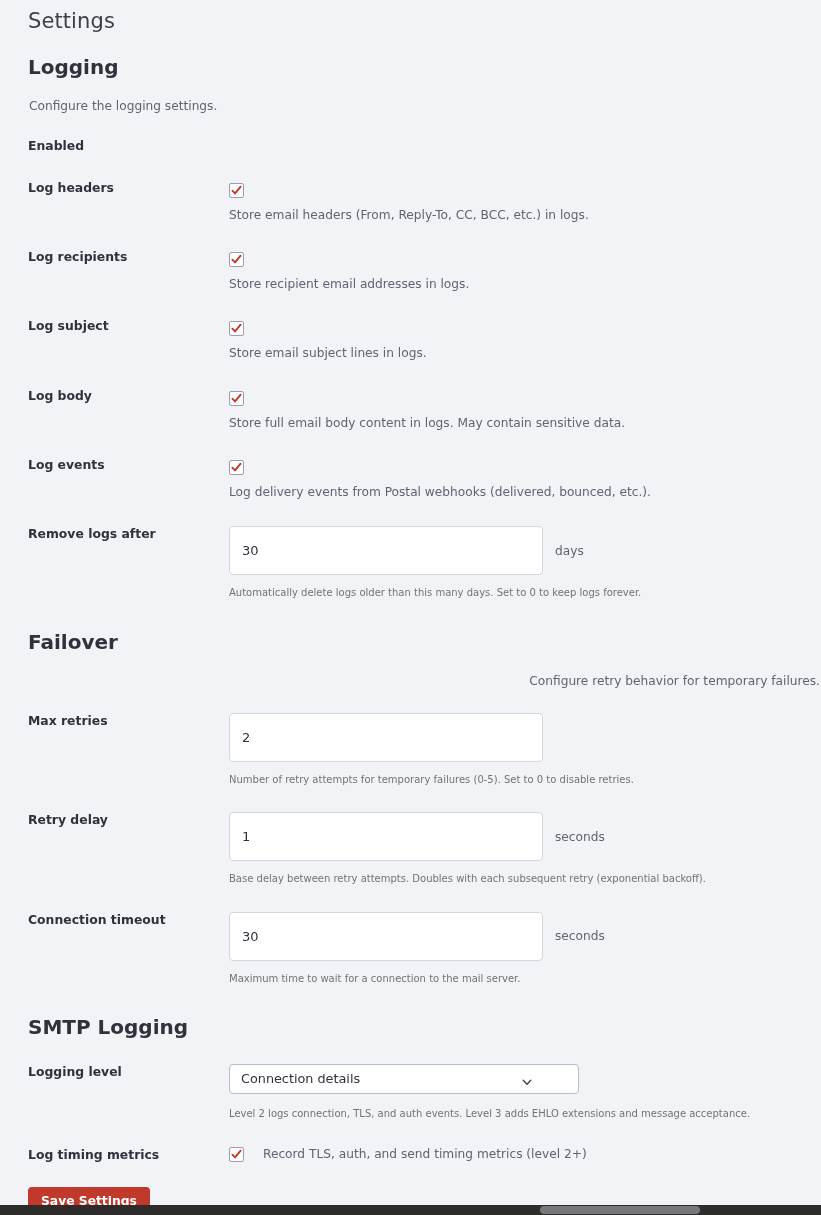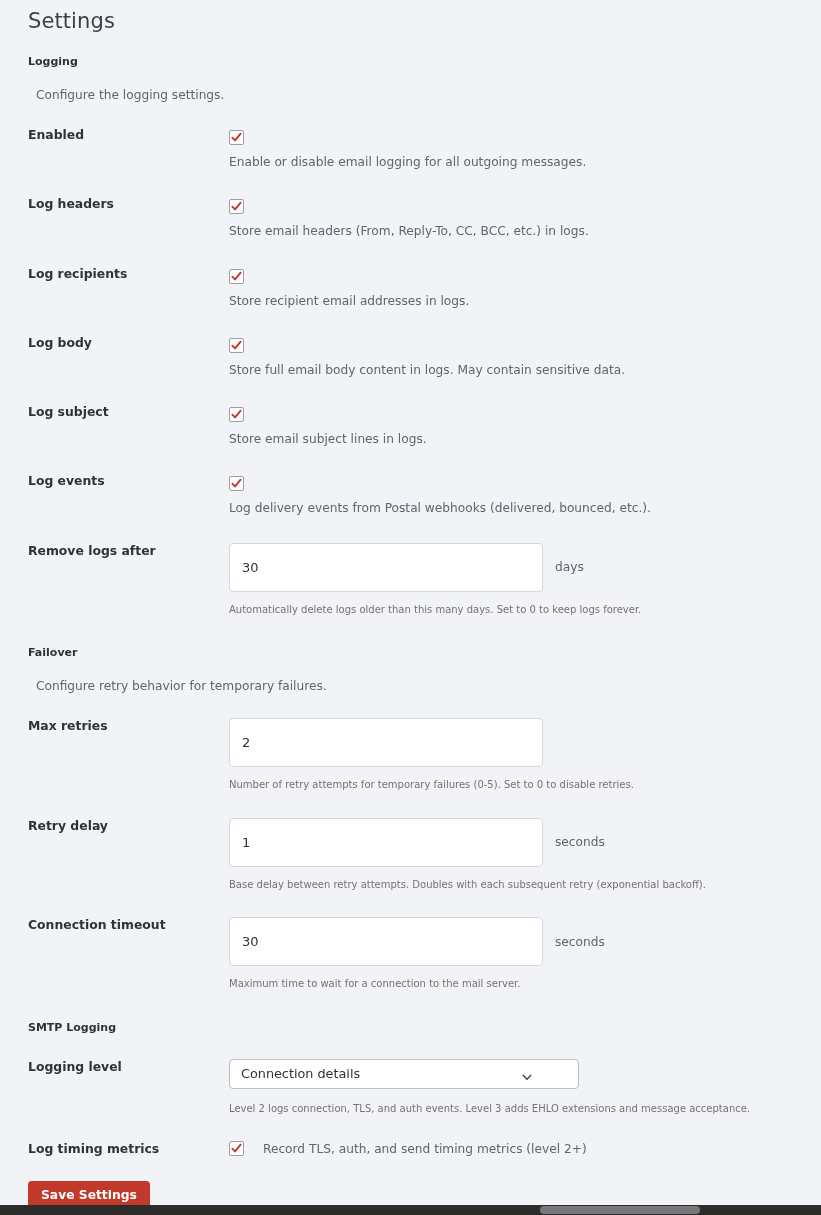--- a/index.html
+++ b/index.html
@@ -34,31 +34,31 @@
     margin: 0;
     padding: 9px 0 0 28px;
     letter-spacing: 0.1px;
   }
 
   .section {
     padding: 0 0 0 0;
   }
 
   .section-title {
-    font-size: 11px;
+    font-size: 20px;
     font-weight: bold;
     color: #2e323b;
     margin: 0;
     padding-left: 28px;
   }
 
   .section-desc {
     font-size: 12.2px;
     color: #5d6570;
-    margin: 8px;
+    margin: 1px;
     padding-left: 28px;
   }
 
   
   .row {
     display: flex;
     align-items: flex-start;
     padding-left: 28px;
   }
   .row-label {
@@ -212,68 +212,65 @@
 <div class="page">
 
   <h1 class="page-title">Settings</h1>
 
   <div id="sections-root">
       <div class="section" style="margin-top: 22px;">
         <h2 class="section-title">Logging</h2>
         <p class="section-desc" style="margin-top: 20px;">Configure the logging settings.</p>
         <div class="row" style="margin-top: 25px;">
           <div class="row-label">Enabled</div>
-          <div class="row-control"><span class="cb"><svg viewBox="0 0 12 12" xmlns="http://www.w3.org/2000/svg">
-                <path d="M1.5 6.2 L4.4 9.2 L10.5 1.8" fill="none" stroke="#c0392b" stroke-width="2.1" stroke-linecap="round" stroke-linejoin="round"></path>
-              </svg></span><div class="cb-desc">Enable or disable email logging for all outgoing messages.</div></div>
         </div>
         <div class="row" style="margin-top: 26px;">
           <div class="row-label">Log headers</div>
           <div class="row-control"><span class="cb"><svg viewBox="0 0 12 12" xmlns="http://www.w3.org/2000/svg">
                 <path d="M1.5 6.2 L4.4 9.2 L10.5 1.8" fill="none" stroke="#c0392b" stroke-width="2.1" stroke-linecap="round" stroke-linejoin="round"></path>
               </svg></span><div class="cb-desc">Store email headers (From, Reply-To, CC, BCC, etc.) in logs.</div></div>
         </div>
         <div class="row" style="margin-top: 26px;">
           <div class="row-label">Log recipients</div>
           <div class="row-control"><span class="cb"><svg viewBox="0 0 12 12" xmlns="http://www.w3.org/2000/svg">
                 <path d="M1.5 6.2 L4.4 9.2 L10.5 1.8" fill="none" stroke="#c0392b" stroke-width="2.1" stroke-linecap="round" stroke-linejoin="round"></path>
               </svg></span><div class="cb-desc">Store recipient email addresses in logs.</div></div>
         </div>
         <div class="row" style="margin-top: 26px;">
+          <div class="row-label">Log subject</div>
+          <div class="row-control"><span class="cb"><svg viewBox="0 0 12 12" xmlns="http://www.w3.org/2000/svg">
+                <path d="M1.5 6.2 L4.4 9.2 L10.5 1.8" fill="none" stroke="#c0392b" stroke-width="2.1" stroke-linecap="round" stroke-linejoin="round"></path>
+              </svg></span><div class="cb-desc">Store email subject lines in logs.</div></div>
+        </div>
+        <div class="row" style="margin-top: 26px;">
           <div class="row-label">Log body</div>
           <div class="row-control"><span class="cb"><svg viewBox="0 0 12 12" xmlns="http://www.w3.org/2000/svg">
                 <path d="M1.5 6.2 L4.4 9.2 L10.5 1.8" fill="none" stroke="#c0392b" stroke-width="2.1" stroke-linecap="round" stroke-linejoin="round"></path>
               </svg></span><div class="cb-desc">Store full email body content in logs. May contain sensitive data.</div></div>
-        </div>
-        <div class="row" style="margin-top: 26px;">
-          <div class="row-label">Log subject</div>
-          <div class="row-control"><span class="cb"><svg viewBox="0 0 12 12" xmlns="http://www.w3.org/2000/svg">
-                <path d="M1.5 6.2 L4.4 9.2 L10.5 1.8" fill="none" stroke="#c0392b" stroke-width="2.1" stroke-linecap="round" stroke-linejoin="round"></path>
-              </svg></span><div class="cb-desc">Store email subject lines in logs.</div></div>
         </div>
         <div class="row" style="margin-top: 26px;">
           <div class="row-label">Log events</div>
           <div class="row-control"><span class="cb"><svg viewBox="0 0 12 12" xmlns="http://www.w3.org/2000/svg">
                 <path d="M1.5 6.2 L4.4 9.2 L10.5 1.8" fill="none" stroke="#c0392b" stroke-width="2.1" stroke-linecap="round" stroke-linejoin="round"></path>
               </svg></span><div class="cb-desc">Log delivery events from Postal webhooks (delivered, bounced, etc.).</div></div>
         </div>
         <div class="row" style="margin-top: 26px;">
           <div class="row-label">Remove logs after</div>
           <div class="row-control">
             <div class="field-line">
               <input class="text-input" type="text" value="30" style="">
               <span class="unit">days</span>
             </div>
             <div class="field-desc">Automatically delete logs older than this many days. Set to 0 to keep logs forever.</div>
           </div>
         </div>
       </div>
       <div class="section" style="margin-top: 30px;">
         <h2 class="section-title">Failover</h2>
-        <p class="section-desc" style="margin-top: 20px;">Configure retry behavior for temporary failures.</p>
+        <p class="section-desc" style="margin-top: 20px; text-align: right;">Configure retry behavior for temporary failures.</p>
         <div class="row" style="margin-top: 25px;">
           <div class="row-label">Max retries</div>
           <div class="row-control">
             <div class="field-line">
               <input class="text-input" type="text" value="2" style="">
             </div>
             <div class="field-desc">Number of retry attempts for temporary failures (0-5). Set to 0 to disable retries.</div>
           </div>
         </div>
         <div class="row" style="margin-top: 26px;">

